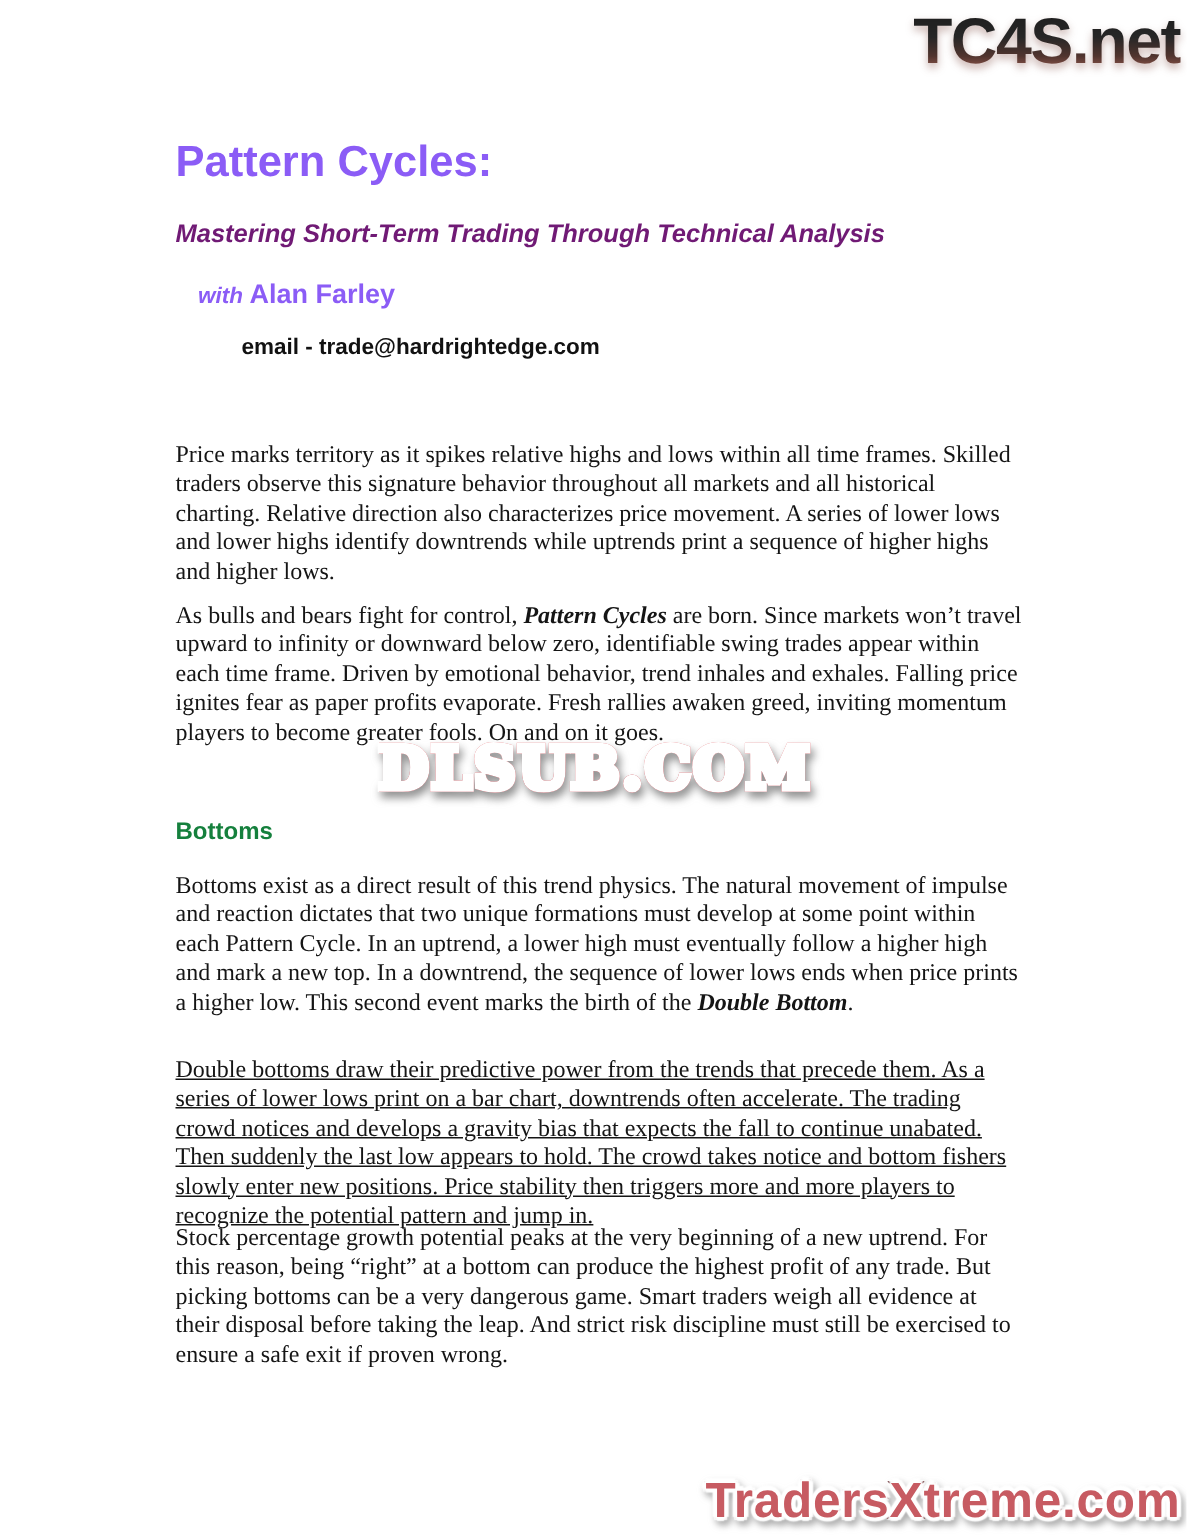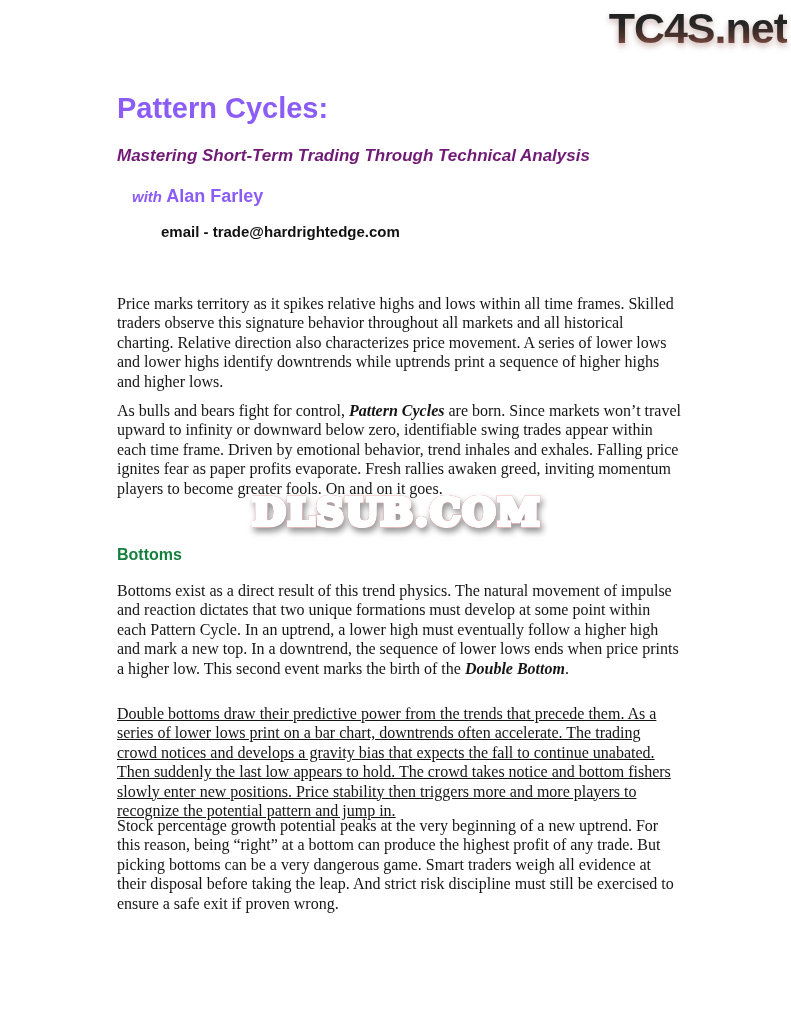--- a/index.html
+++ b/index.html
@@ -129,14 +129,15 @@
   </div>
 
   <h2 class="section-heading">Bottoms</h2>
 
   <p class="para p3"><span>Bottoms exist as a direct result of this trend physics. The natural movement of impulse and reaction dictates that two unique formations must develop at some point within each Pattern Cycle. In an uptrend, a lower high must eventually follow a higher high and mark a new top. In a downtrend, the sequence of lower lows ends when price prints a higher low. This second event marks the birth of the </span><span class="bold-italic">Double Bottom</span><span>.</span></p>
 
   <p class="para p4">Double bottoms draw their predictive power from the trends that precede them. As a series of lower lows print on a bar chart, downtrends often accelerate. The trading crowd notices and develops a gravity bias that expects the fall to continue unabated. Then suddenly the last low appears to hold. The crowd takes notice and bottom fishers slowly enter new positions. Price stability then triggers more and more players to recognize the potential pattern and jump in.</p>
 
   <p class="para p5">Stock percentage growth potential peaks at the very beginning of a new uptrend. For this reason, being “right” at a bottom can produce the highest profit of any trade. But picking bottoms can be a very dangerous game. Smart traders weigh all evidence at their disposal before taking the leap. And strict risk discipline must still be exercised to ensure a safe exit if proven wrong.</p>
 
+  <div class="traders-x">TradersXtreme.com</div>
 
 </div>
 
 </body></html>

